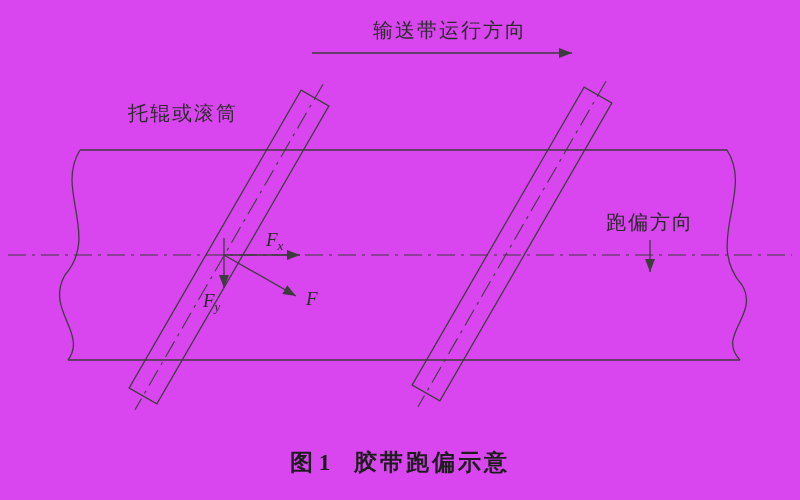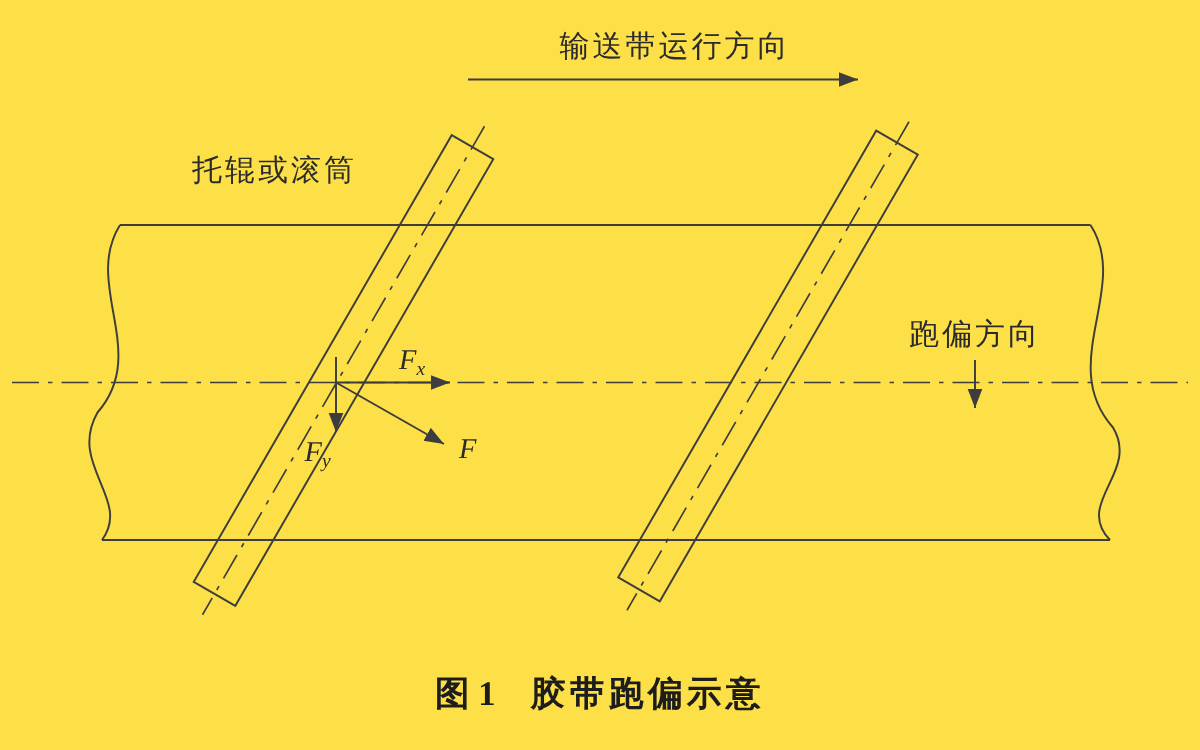--- a/index.html
+++ b/index.html
@@ -5,21 +5,21 @@
   html, body {
     margin: 0;
     padding: 0;
     background: #ffffff;
     font-family: "Liberation Serif", serif;
   }
   .page {
     position: relative;
     width: 800px;
     height: 500px;
-    background: #fde047;
+    background: #d946ef;
     overflow: hidden;
   }
   svg { display: block; }
   .ln {
     stroke: #3d3d3d;
     stroke-width: 1.3;
     fill: none;
   }
   .dashdot {
     stroke: #3d3d3d;

